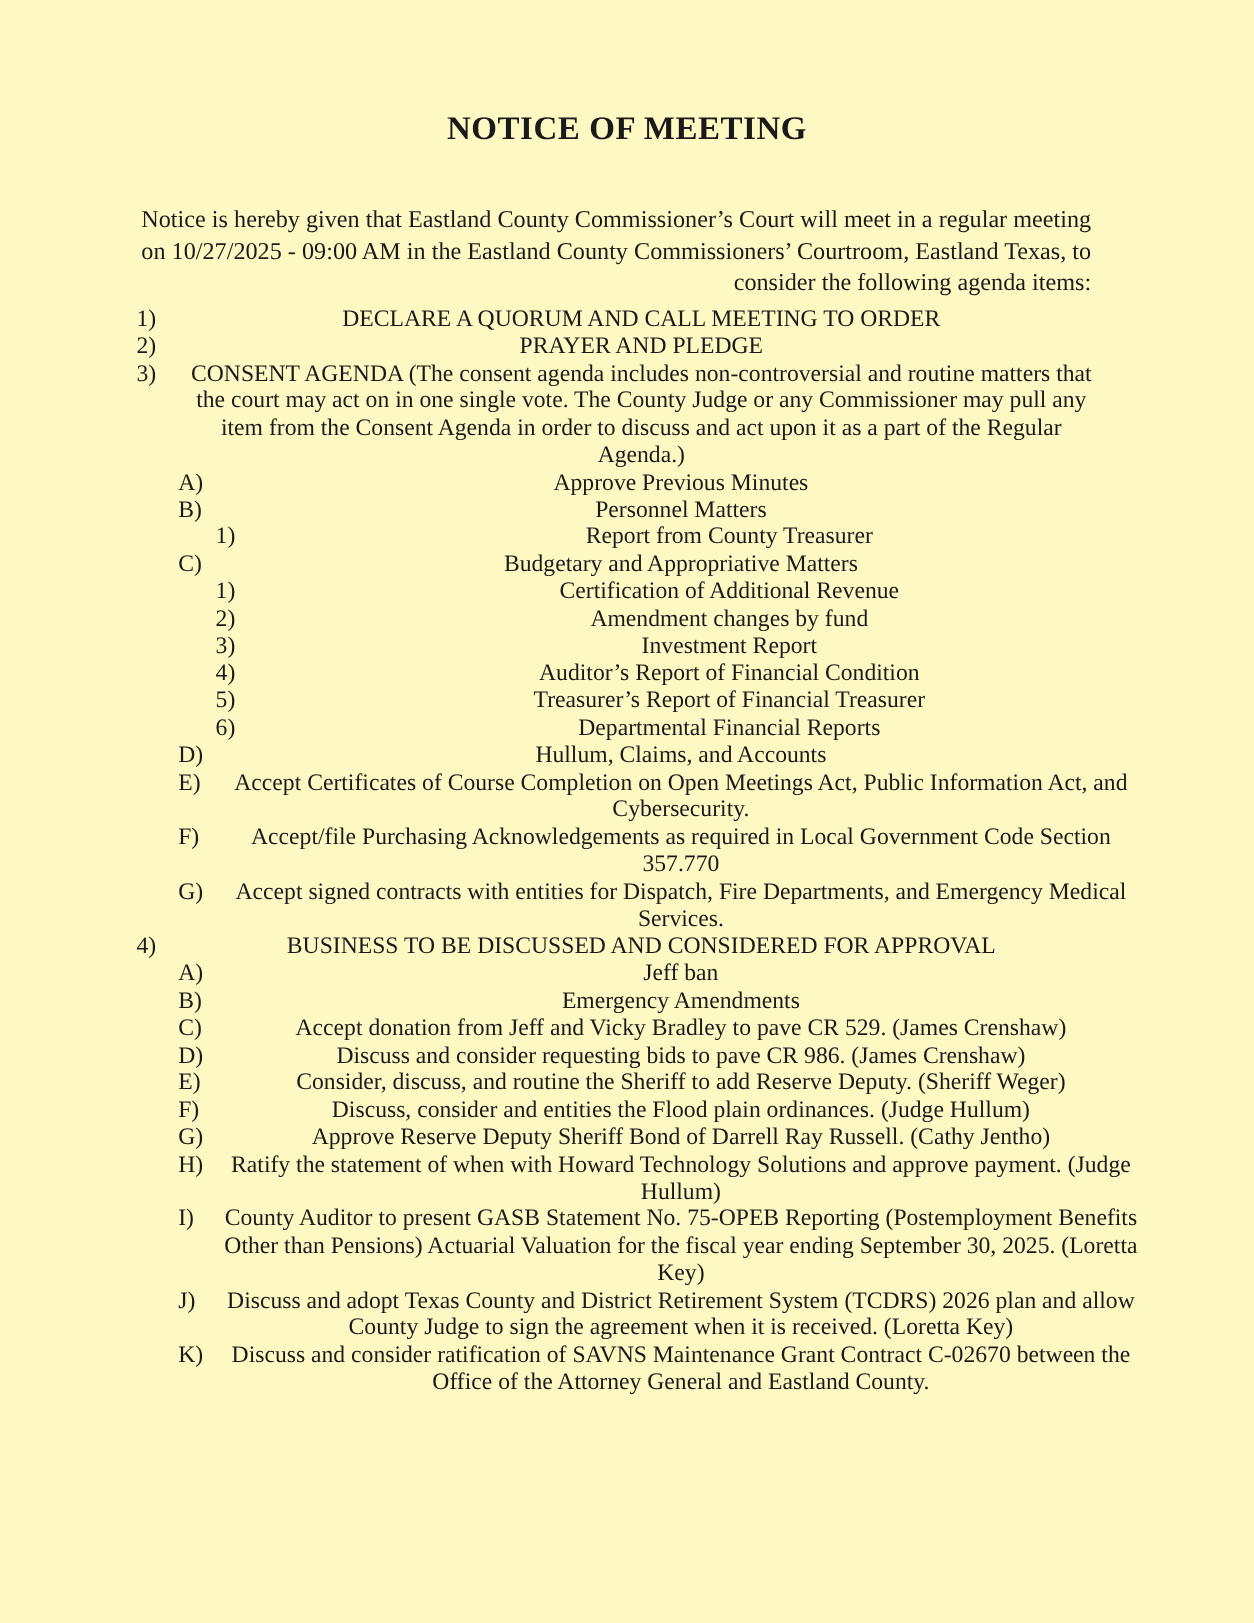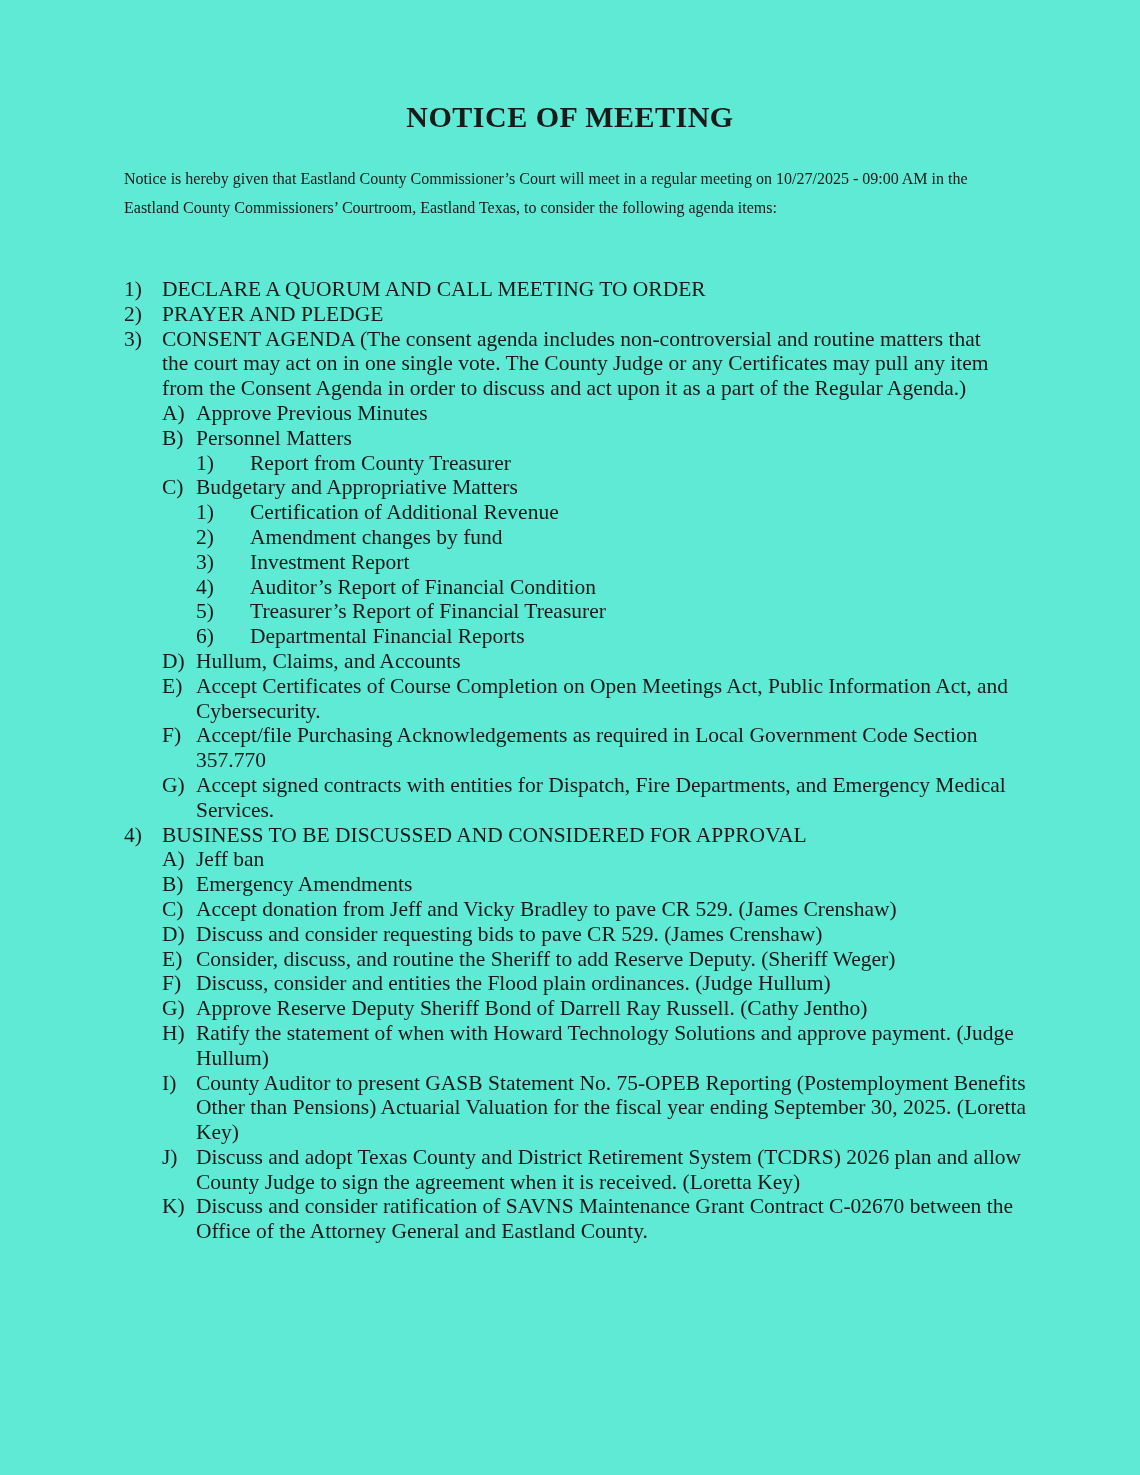--- a/index.html
+++ b/index.html
@@ -15,43 +15,43 @@
     color: #1a1a1a;
     overflow: hidden;
   }
 
   .page {
     position: absolute;
     left: 0;
     top: 0;
     width: 1140px;
     height: 1475px;
-    background: #5eead4;
+    background: #fef9c3;
   }
 
   .doc-title {
     position: absolute;
     left: 0;
     top: 100px;
     width: 1140px;
     text-align: center;
     font-size: 30px;
     font-weight: bold;
     letter-spacing: 0.5px;
     line-height: 1.1;
   }
 
   .intro {
     position: absolute;
     left: 124px;
-    top: 164px;
+    top: 184px;
     width: 868px;
-    font-size: 16px;
+    font-size: 22px;
     line-height: 29px;
-    text-align: left;
+    text-align: right;
   }
 
   .agenda {
     position: absolute;
     left: 124px;
     top: 277px;
     width: 880px;
     font-size: 21.5px;
     line-height: 24.8px;
   }
@@ -62,20 +62,21 @@
     align-items: flex-start;
     width: 100%;
   }
   .marker {
     flex: 0 0 auto;
     text-align: left;
     white-space: pre;
   }
   .itext {
     flex: 1 1 auto;
+    text-align: center;
   }
 
   
   .lvl1 { margin-left: 0px; }
   .lvl1 > .marker { width: 38px; }
   .lvl1 > .itext  { width: 866px; }
 
   
   .lvl2 { margin-left: 38px; }
   .lvl2 > .marker { width: 34px; }
@@ -99,21 +100,21 @@
       <div class="item lvl1">
         <span class="marker">1)</span>
         <span class="itext">DECLARE A QUORUM AND CALL MEETING TO ORDER</span>
       </div>
       <div class="item lvl1">
         <span class="marker">2)</span>
         <span class="itext">PRAYER AND PLEDGE</span>
       </div>
       <div class="item lvl1">
         <span class="marker">3)</span>
-        <span class="itext">CONSENT AGENDA (The consent agenda includes non-controversial and routine matters that the court may act on in one single vote. The County Judge or any Certificates may pull any item from the Consent Agenda in order to discuss and act upon it as a part of the Regular Agenda.)</span>
+        <span class="itext">CONSENT AGENDA (The consent agenda includes non-controversial and routine matters that the court may act on in one single vote. The County Judge or any Commissioner may pull any item from the Consent Agenda in order to discuss and act upon it as a part of the Regular Agenda.)</span>
       </div>
       <div class="item lvl2">
         <span class="marker">A)</span>
         <span class="itext">Approve Previous Minutes</span>
       </div>
       <div class="item lvl2">
         <span class="marker">B)</span>
         <span class="itext">Personnel Matters</span>
       </div>
       <div class="item lvl3">
@@ -175,21 +176,21 @@
       <div class="item lvl2">
         <span class="marker">B)</span>
         <span class="itext">Emergency Amendments</span>
       </div>
       <div class="item lvl2">
         <span class="marker">C)</span>
         <span class="itext">Accept donation from Jeff and Vicky Bradley to pave CR 529. (James Crenshaw)</span>
       </div>
       <div class="item lvl2">
         <span class="marker">D)</span>
-        <span class="itext">Discuss and consider requesting bids to pave CR 529. (James Crenshaw)</span>
+        <span class="itext">Discuss and consider requesting bids to pave CR 986. (James Crenshaw)</span>
       </div>
       <div class="item lvl2">
         <span class="marker">E)</span>
         <span class="itext">Consider, discuss, and routine the Sheriff to add Reserve Deputy. (Sheriff Weger)</span>
       </div>
       <div class="item lvl2">
         <span class="marker">F)</span>
         <span class="itext">Discuss, consider and entities the Flood plain ordinances. (Judge Hullum)</span>
       </div>
       <div class="item lvl2">

